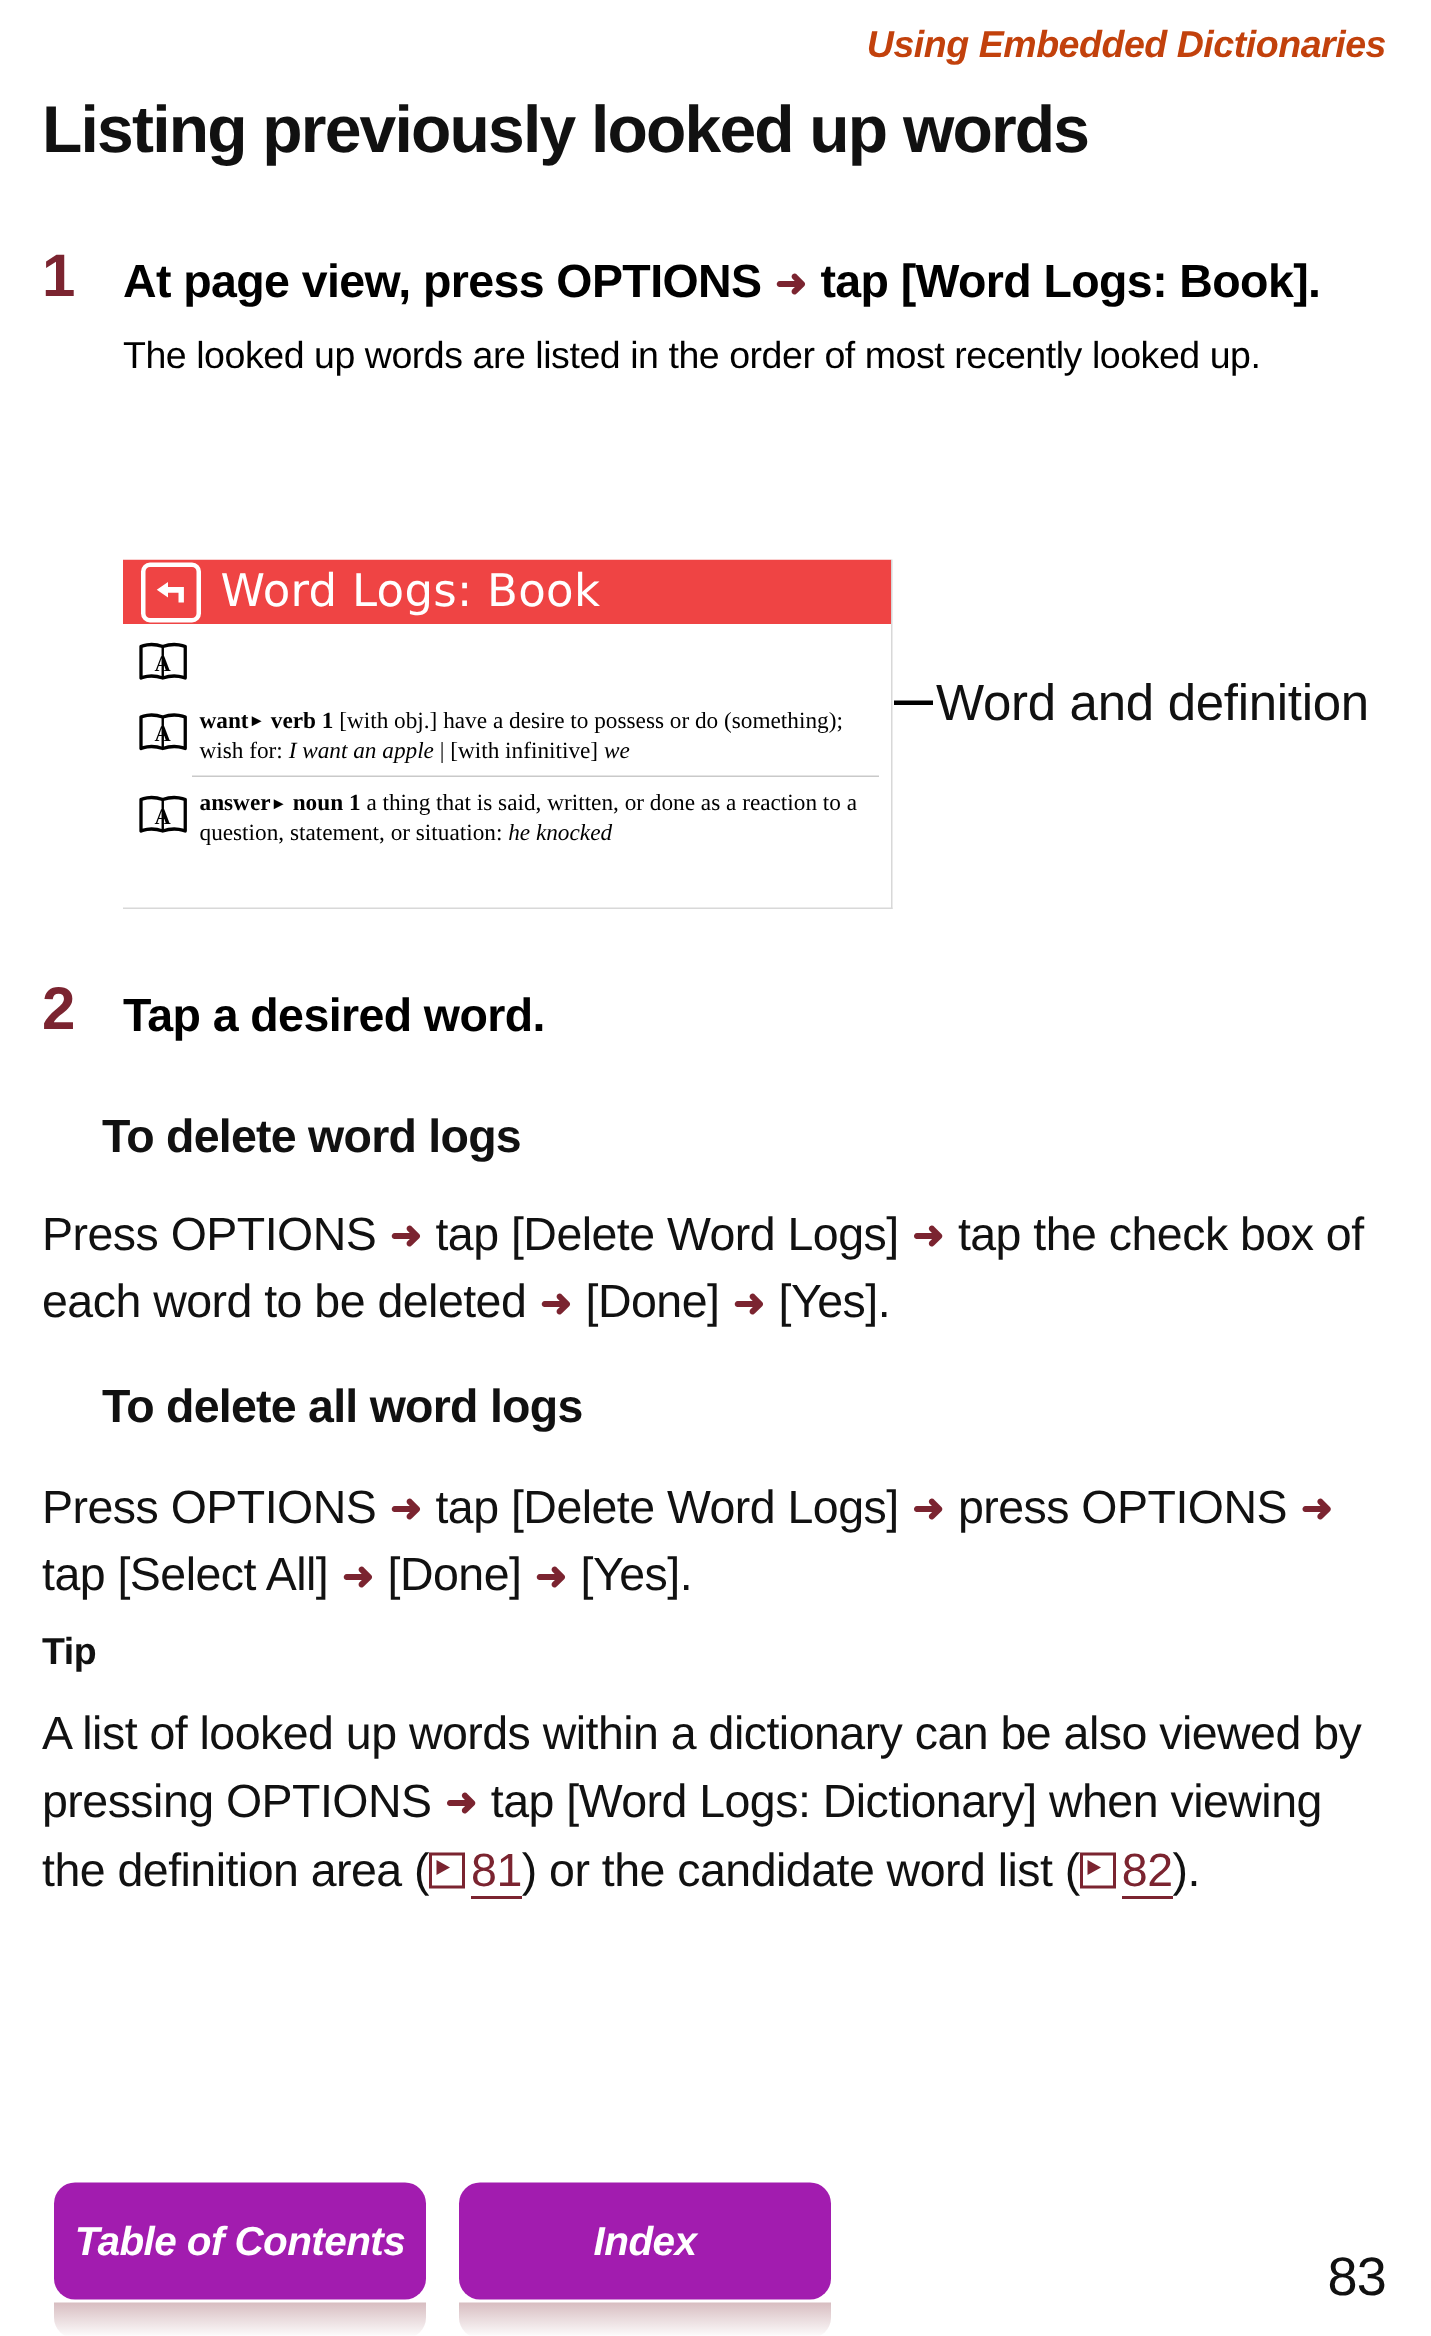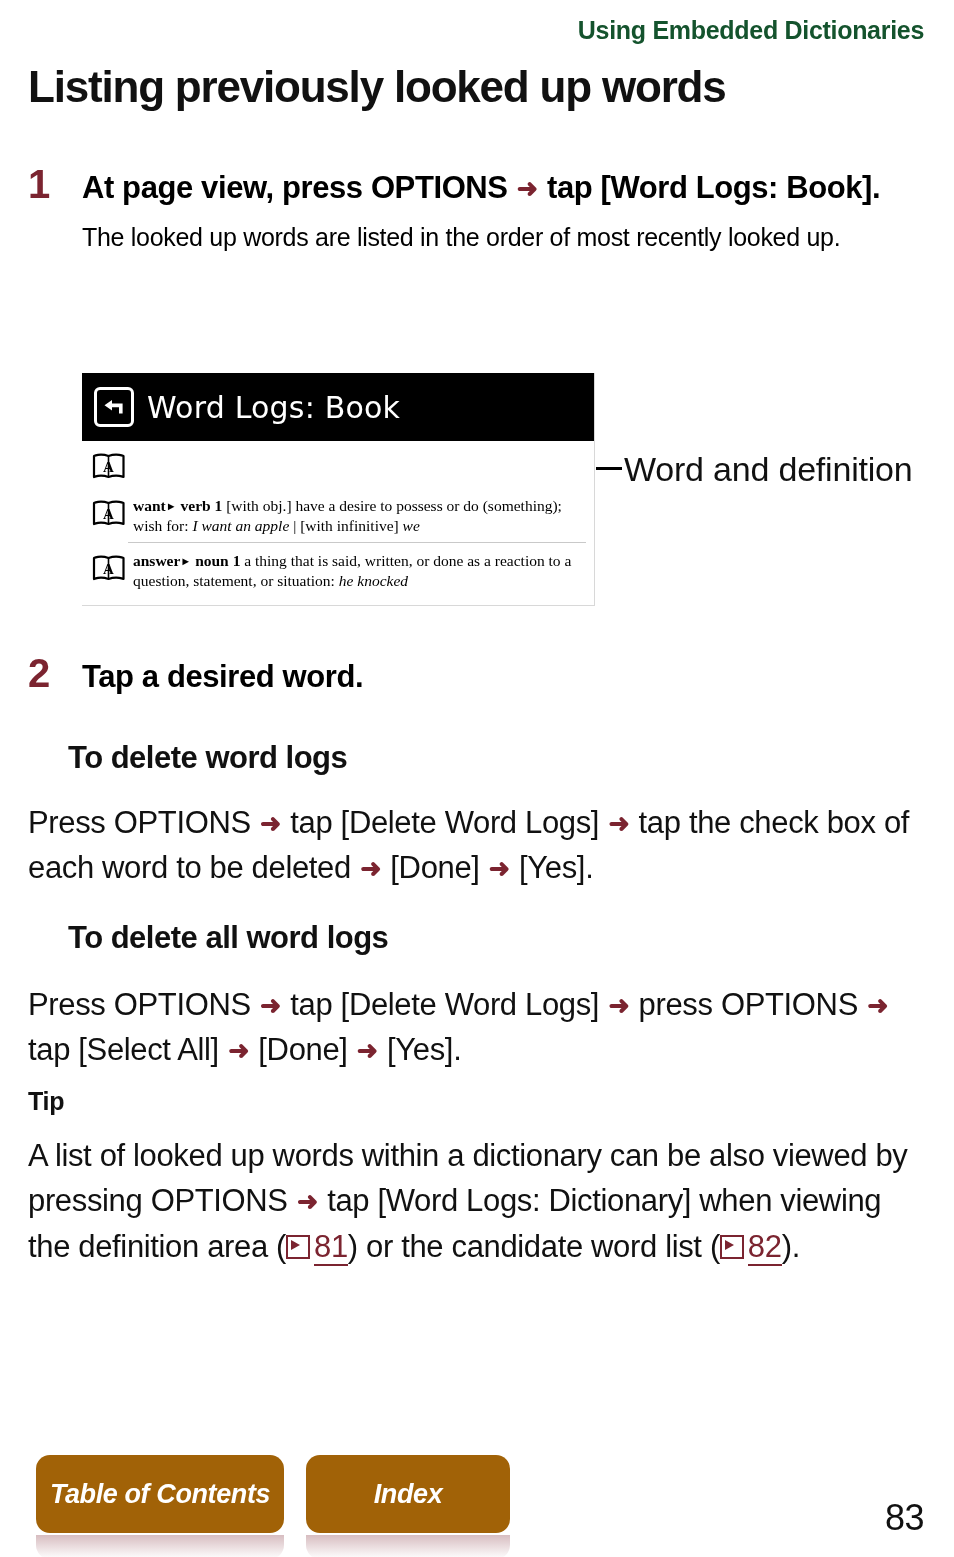--- a/index.html
+++ b/index.html
@@ -16,21 +16,22 @@
     overflow: hidden;
   }
 
   
   #running-header {
     position: absolute;
     top: 16px;
     right: 30px;
     font-size: 25px;
     font-weight: bold;
-    color: #14532d;
+    font-style: italic;
+    color: #c2410c;
     letter-spacing: -0.3px;
   }
 
   
   #page-title {
     position: absolute;
     top: 62px;
     left: 28px;
     font-size: 44px;
     font-weight: bold;
@@ -88,22 +89,22 @@
     left: 82px;
     top: 373px;
     width: 512px;
     height: 232px;
     background: #ffffff;
     overflow: hidden;
     border-right: 1px solid #d8d8d8;
     border-bottom: 1px solid #d8d8d8;
   }
   #device-titlebar {
-    height: 68px;
-    background: #000000;
+    height: 43px;
+    background: #ef4444;
     display: flex;
     align-items: center;
     padding-left: 12px;
   }
   #back-icon {
     width: 34px;
     height: 34px;
     border: 3px solid #ffffff;
     border-radius: 6px;
     flex: 0 0 34px;
@@ -237,42 +238,42 @@
   .pgref-num {
     color: #7B2430;
     border-bottom: 2px solid #7B2430;
   }
 
   
   .navbtn {
     position: absolute;
     height: 78px;
     border-radius: 14px;
-    background: #a16207;
+    background: #a21caf;
     color: #ffffff;
     font-size: 27px;
     font-weight: bold;
     font-style: italic;
     display: flex;
     align-items: center;
     justify-content: center;
     letter-spacing: -0.4px;
   }
   .navbtn::after {
     content: "";
     position: absolute;
     left: 0;
     right: 0;
     top: 80px;
     height: 24px;
     border-radius: 0 0 14px 14px;
     background: linear-gradient(to bottom, rgba(123,36,48,0.30), rgba(123,36,48,0.0));
   }
   #btn-toc { left: 36px; top: 1455px; width: 248px; }
-  #btn-index { left: 306px; top: 1455px; width: 204px; }
+  #btn-index { left: 306px; top: 1455px; width: 248px; }
 
   #page-number {
     position: absolute;
     right: 30px;
     bottom: 18px;
     font-size: 36px;
     color: #111111;
     letter-spacing: -0.5px;
   }
 </style>

